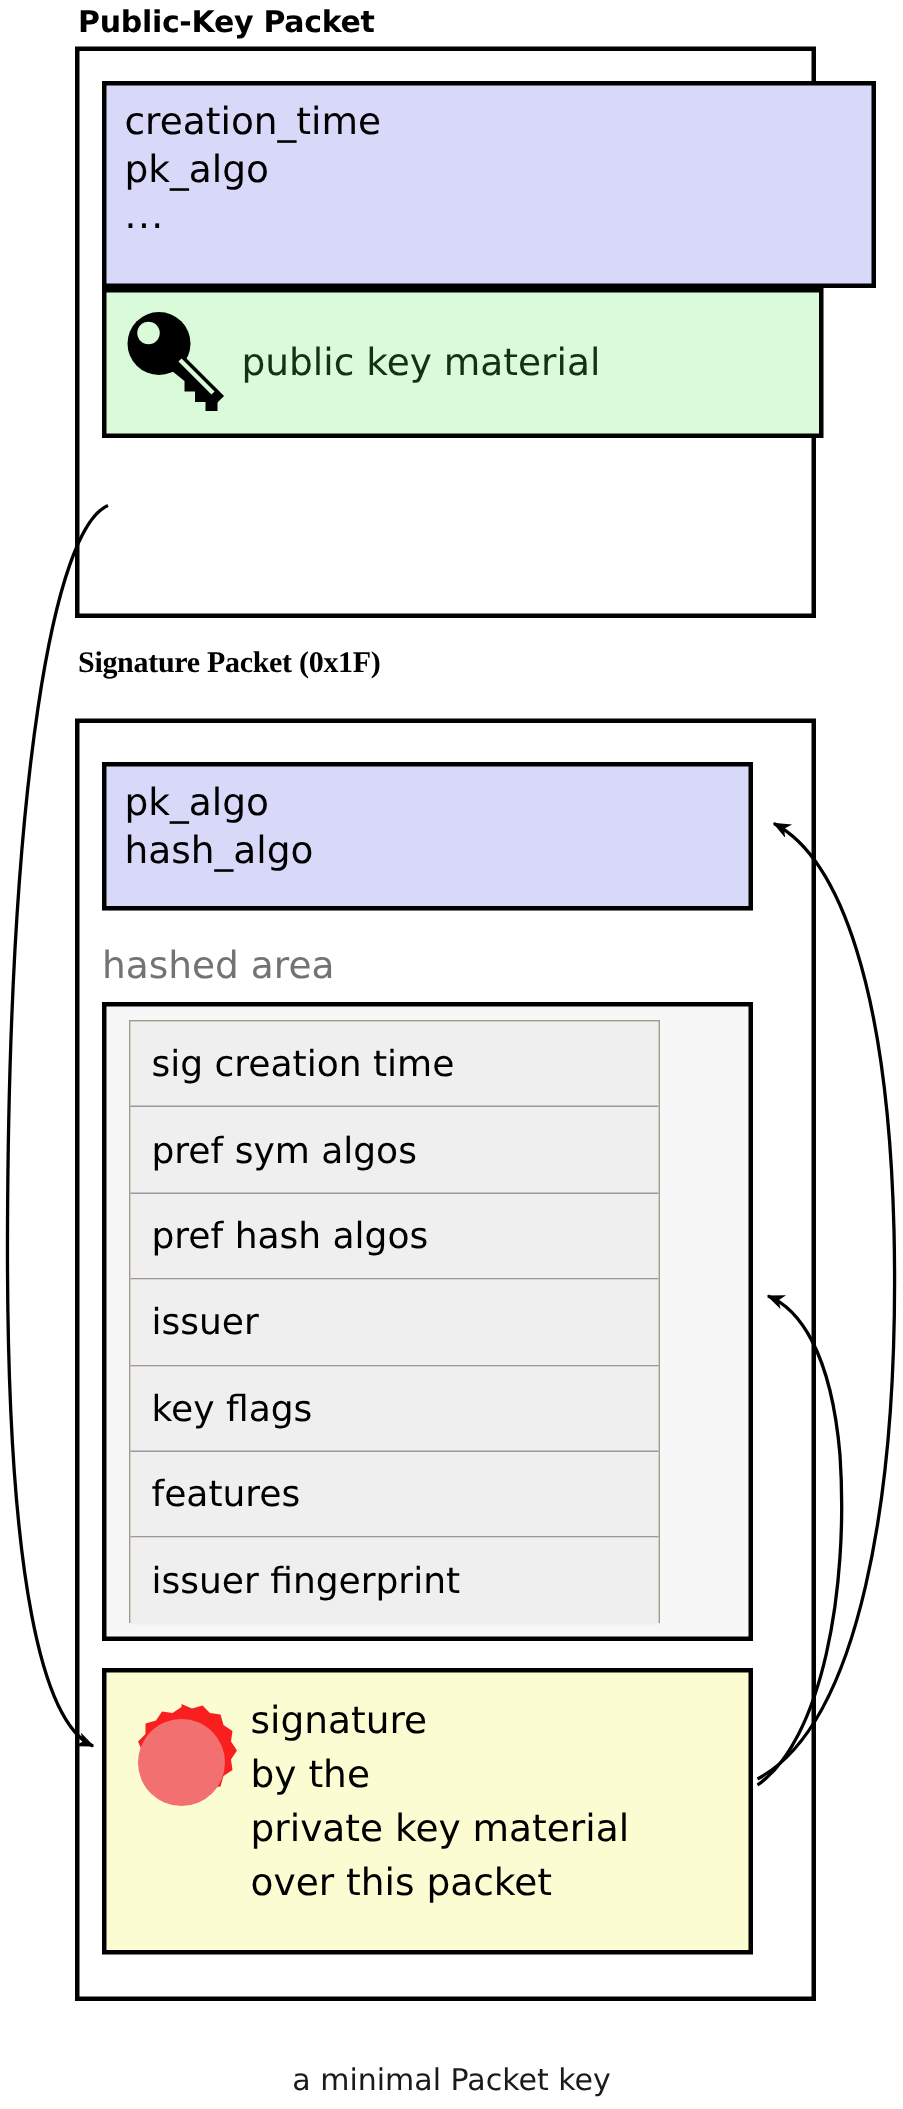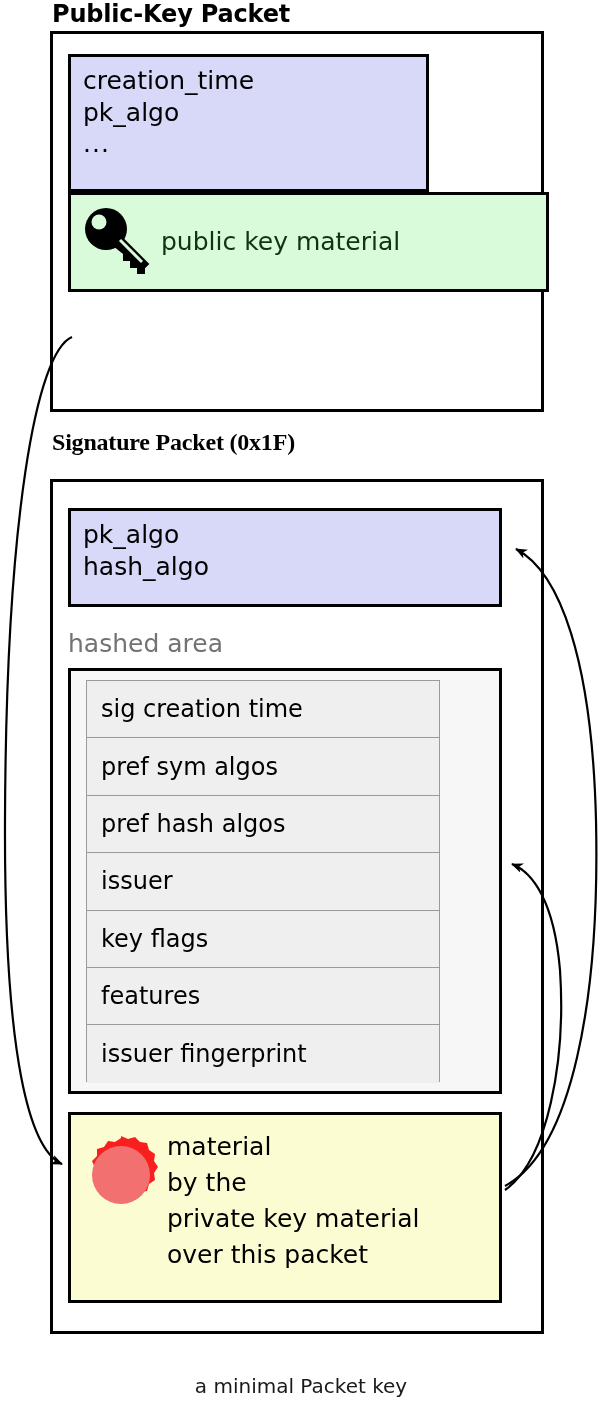--- a/index.html
+++ b/index.html
@@ -5,21 +5,21 @@
   html,body{margin:0;padding:0;background:#ffffff;}
   body{
     width:602px;height:1406px;position:relative;overflow:hidden;
     font-family:"DejaVu Sans","Liberation Sans",sans-serif;
     color:#000000;
   }
   .stage{position:absolute;left:0;top:0;width:602px;height:1406px;}
 
   
   .pkt-title{
-    position:absolute;font-weight:bold;font-size:24px;line-height:26px;
+    position:absolute;font-weight:bold;font-size:20px;line-height:26px;
     letter-spacing:-0.2px;color:#000;white-space:nowrap;
   }
   #pk-title{left:52px;top:1px;}
   #sig-title{left:52px;top:429px;font-family:Liberation Serif, serif;}
 
   
   .packet-frame{
     position:absolute;border:3px solid #000;background:#fff;box-sizing:border-box;
   }
   #pk-frame{left:50px;top:31px;width:494px;height:381px;}
@@ -31,21 +31,21 @@
     padding:8px 12px 6px 12px;
   }
   .lavender{background:#d8d8f8;}
   .green{background:#d9fbd9;}
   .yellow{background:#fcfcd2;}
 
   .fline{
     font-size:25px;line-height:32px;white-space:nowrap;color:#000;
   }
 
-  #pk-fields{left:68px;top:54px;width:361px;height:138px;}
+  #pk-fields{left:68px;top:54px;width:516px;height:138px;}
   #pk-material{left:68px;top:192px;width:481px;height:100px;
                display:flex;align-items:center;padding:0;}
   #sig-fields{left:68px;top:508px;width:434px;height:99px;}
   #sig-sigblock{left:68px;top:1112px;width:434px;height:191px;
                 display:flex;align-items:flex-start;padding:14px 0 0 0;}
 
   .dots{font-size:25px;line-height:30px;letter-spacing:1px;}
 
   
   .key-icon{flex:0 0 auto;width:78px;height:80px;margin-left:8px;}
@@ -139,21 +139,21 @@
   </div>
 
   <div class="field-block yellow" id="sig-sigblock">
     <span class="seal-wrap">
       <svg viewBox="0 0 84 84" width="84" height="84" aria-hidden="true">
         <path fill="#fa1f1f" d="M42 3 l7 3 7 -2 5 5 7 1 2 7 6 4 -1 7 4 6 -4 6 1 7 -6 4 -2 7 -7 1 -5 5 -7 -2 -7 3 -6 -4 -7 1 -4 -6 -7 -2 0 -7 -5 -5 3 -7 -3 -7 5 -5 0 -7 7 -2 4 -6 7 1 6 -4 z"></path>
         <circle cx="42" cy="42" r="29" fill="#f2706f"></circle>
       </svg>
     </span>
     <span class="sig-text">
-      <div class="fline">material</div>
+      <div class="fline">signature</div>
       <div class="fline">by the</div>
       <div class="fline">private key material</div>
       <div class="fline">over this packet</div>
     </span>
   </div>
 
   <svg id="arrows" viewBox="0 0 602 1406">
     <defs>
       <marker id="ah" markerWidth="14" markerHeight="14" refX="11" refY="5" orient="auto" markerUnits="userSpaceOnUse">
         <path d="M0,0 L12,5 L0,10 L3.4,5 Z" fill="#000"></path>

